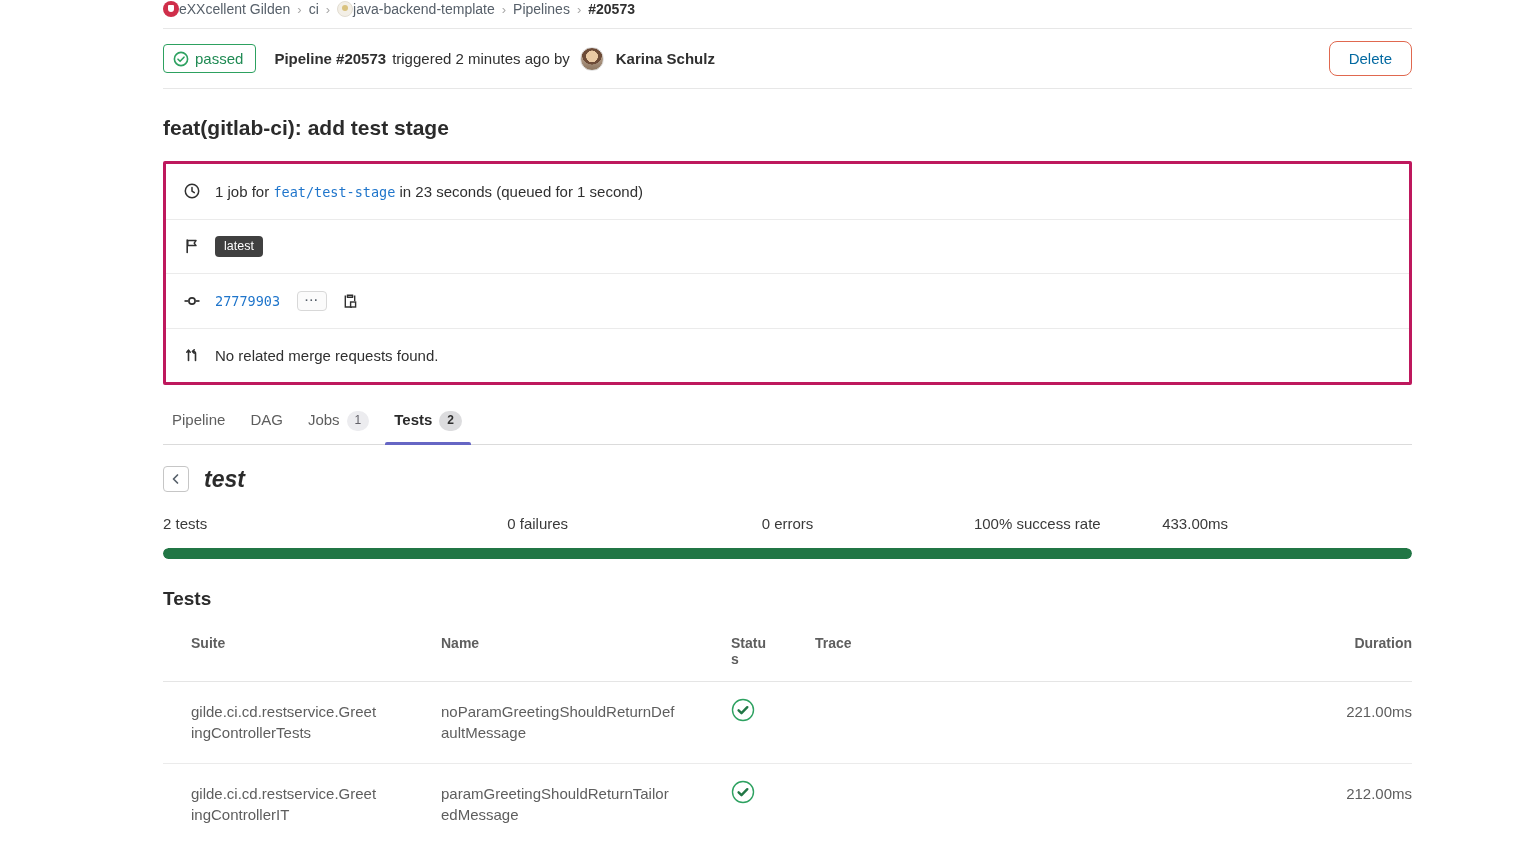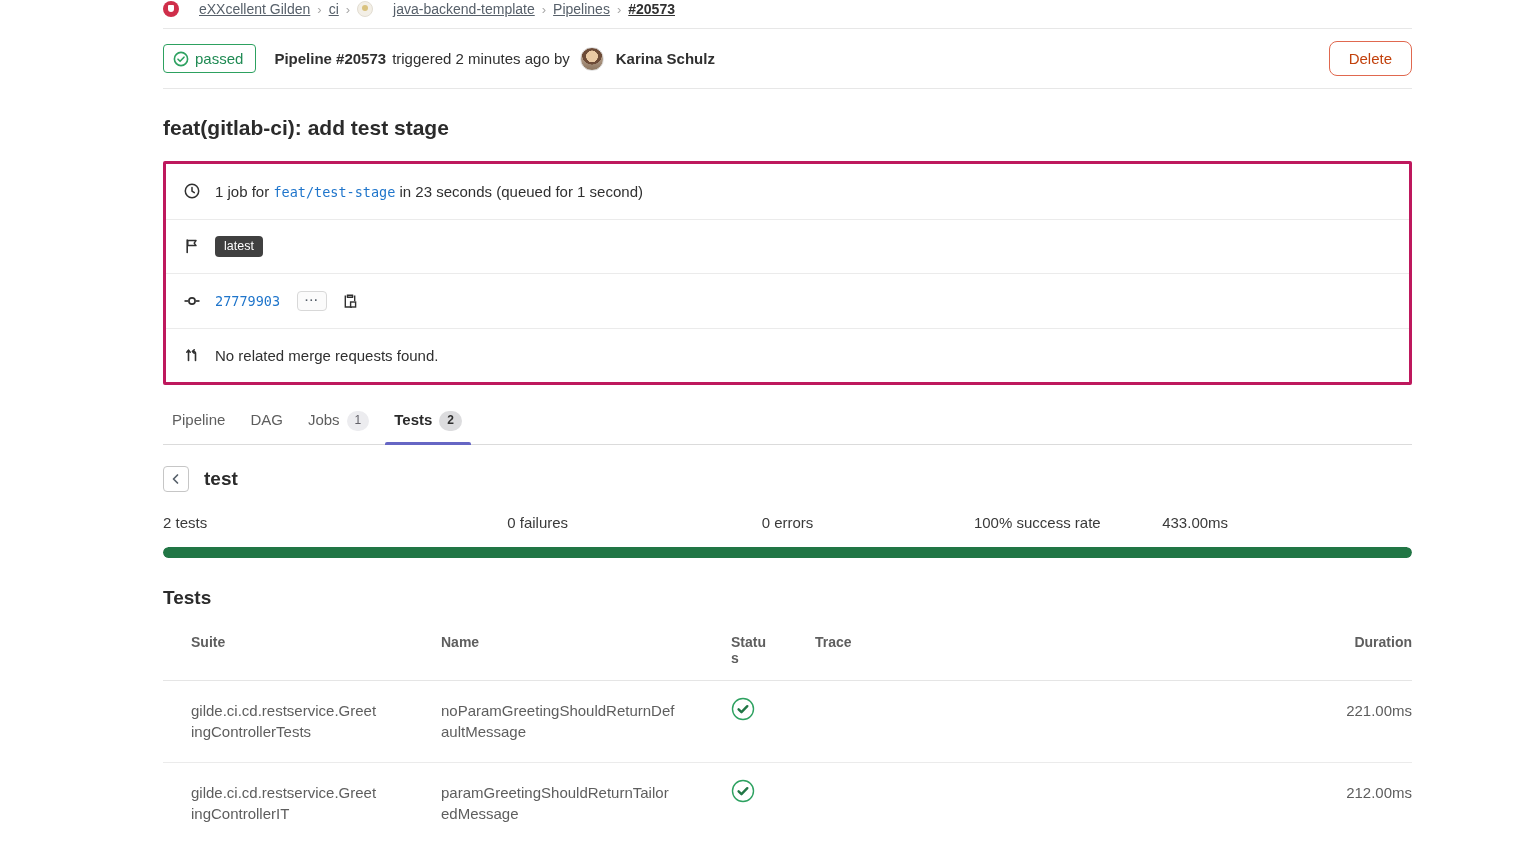--- a/index.html
+++ b/index.html
@@ -13,21 +13,21 @@
   }
   .page { width:1249px; margin-left:163px; }
 
   
   .breadcrumb {
     display:flex; align-items:center; gap:7px;
     font-size:14px; color:#57606a;
     padding:1px 0 11px 0;
     border-bottom:1px solid #e7e7e7;
   }
-  .crumb { display:flex; align-items:center; gap:20px; color:#57606a; cursor:pointer;text-decoration:underline; }
+  .crumb { display:flex; align-items:center; gap:0; color:#57606a; cursor:pointer; }
   .crumb-sep { color:#a8a8a8; font-size:13px; }
   .crumb.current { font-weight:700; color:#303030; }
   .avatar-xs { width:16px; height:16px; border-radius:50%; display:inline-block; flex:0 0 auto; }
   .avatar-group { background:#cf2e4a; position:relative; }
   .avatar-group::after { content:""; position:absolute; left:5px; top:4px; width:6px; height:7px; background:#fff; border-radius:1px 1px 3px 3px; }
   .avatar-project { background:#f3efe6; border:1px solid #e2ddd2; position:relative; }
   .avatar-project::after { content:""; position:absolute; left:4px; top:3px; width:6px; height:6px; border-radius:50%; background:#d9c27e; }
 
   
   .pipe-header {
@@ -47,21 +47,21 @@
   .avatar-user {
     width:24px; height:24px; border-radius:50%; margin:0 6px 0 4px;
     background:
       radial-gradient(circle at 50% 38%, #e9c9a3 0 33%, rgba(0,0,0,0) 34%),
       radial-gradient(circle at 50% 30%, #6d4b37 0 52%, rgba(0,0,0,0) 53%),
       linear-gradient(#cdb9a8, #8d755f);
     border:1px solid #e3e3e3;
   }
   .btn-delete {
     margin-left:auto;
-    color:#c2410c; background:#fff;
+    color:#0369a1; background:#fff;
     border:1px solid #e0684f; border-radius:8px;
     font-size:15px; padding:8px 19px; cursor:pointer;
     font-family:inherit;
   }
 
   
   .commit-title { font-size:21px; font-weight:700; color:#2b2b2b; margin:27px 0 21px 0; }
 
   
   .info-card { border:3px solid #be185d; border-radius:2px; }
@@ -104,21 +104,21 @@
   }
   .tab.active .pill { background:#dcdcde; color:#303030; font-weight:700; }
 
   
   .suite-head { display:flex; align-items:center; gap:15px; margin-top:21px; }
   .btn-back {
     width:26px; height:26px; border:1px solid #c6c6c6; border-radius:4px;
     background:#fff; cursor:pointer; display:flex; align-items:center; justify-content:center;
     color:#57606a; padding:0;
   }
-  .suite-name { font-size:19px; font-weight:700; color:#2b2b2b; }
+  .suite-name { font-size:23px; font-weight:700; color:#2b2b2b;font-style:italic; }
   .stats {
     display:grid; grid-template-columns:1fr 1fr 1fr 1fr 1fr;
     margin-top:22px; font-size:15px; color:#3a3a3a;
   }
   .stats span:nth-child(2), .stats span:nth-child(3), .stats span:nth-child(4) { text-align:center; }
   .stats span:nth-child(5) { text-align:left; }
   .progress { margin-top:16px; height:11px; border-radius:6px; background:#e9e9e9; overflow:hidden; }
   .progress-fill { height:100%; width:100%; background:#217645; border-radius:6px; }
 
   

